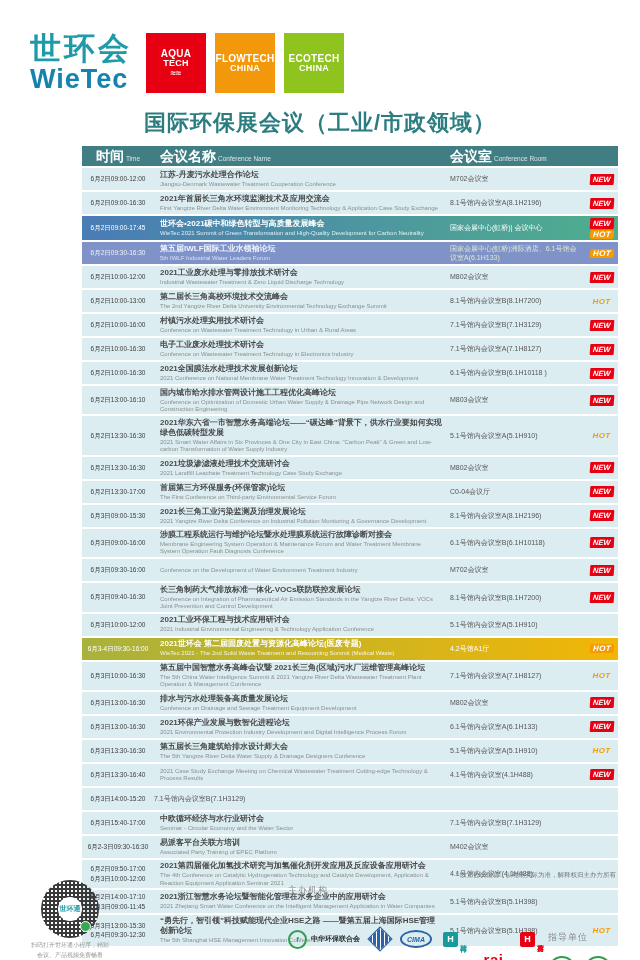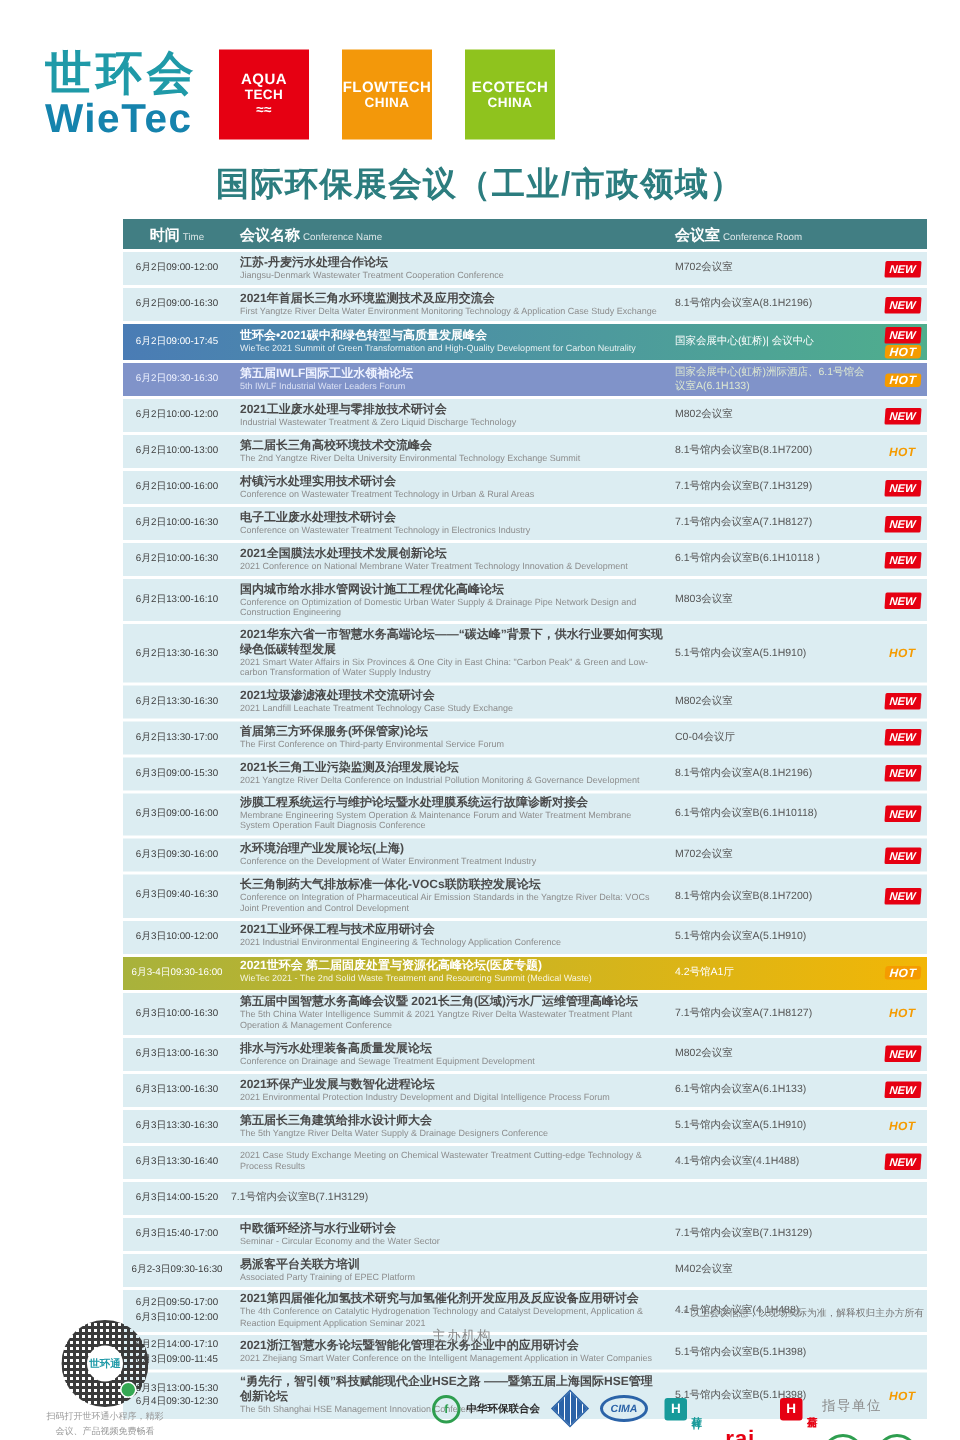--- a/index.html
+++ b/index.html
@@ -4,34 +4,34 @@
 <style>
   html,body{margin:0;padding:0;}
   body{width:640px;height:960px;position:relative;background:#fff;
        font-family:"Liberation Sans","DejaVu Sans",sans-serif;overflow:hidden;}
 
   
   .brand{position:absolute;left:30px;top:33px;display:flex;align-items:center;gap:14px;}
   .wietec{line-height:1;}
   .wietec .zh{font-size:31px;font-weight:700;color:#1f9aa8;letter-spacing:3px;}
   .wietec .en{font-size:27px;font-weight:bold;color:#1583ad;letter-spacing:1px;margin-top:2px;}
-  .expo-squares{display:flex;gap:22px;}
+  .expo-squares{display:flex;gap:9px;}
   .sq{width:60px;height:60px;color:#fff;display:flex;flex-direction:column;align-items:center;
       justify-content:center;font-weight:bold;text-align:center;line-height:1.1;}
   .sq .ln{font-size:9px;letter-spacing:.3px;}
   .sq .ln:first-child{font-size:10px;}
 
   
   .page-title{position:absolute;top:108px;left:0;right:0;text-align:center;
               font-size:22px;font-weight:bold;color:#2c7d7f;letter-spacing:1px;}
 
   
   .table{position:absolute;left:82px;top:146px;width:536px;}
   .thead{display:flex;background:#417e83;color:#fff;height:20px;align-items:center;}
-  .thead .zh{font-weight:bold;font-size:10px;}
+  .thead .zh{font-weight:bold;font-size:14px;}
   .thead .en{font-size:6.5px;opacity:.8;margin-left:2px;}
   .col-time{width:72px;text-align:center;box-sizing:border-box;}
   .col-name{flex:1;padding-left:6px;box-sizing:border-box;}
   .col-room{width:135px;box-sizing:border-box;}
   .col-badge{width:33px;box-sizing:border-box;}
 
   .row{display:flex;background:#dcedf2;margin-top:2px;align-items:center;
        min-height:19px;padding:1.5px 0;}
   .row .time{width:72px;text-align:center;font-size:6.5px;color:#3c3c3c;line-height:1.5;}
   .row .name{flex:1;padding:0 8px 0 6px;box-sizing:border-box;}
@@ -338,21 +338,20 @@
         <div class="room">6.1号馆内会议室B(6.1H10118)</div>
         <div class="badges">
           <span class="badge-new">NEW</span>
         </div>
       </div>
       <div class="row">
         <div class="time">
           <div>6月3日09:30-16:00</div>
         </div>
         <div class="name">
-          <div class="zh">水环境治理产业发展论坛(上海)</div>
           <div class="en">Conference on the Development of Water Environment Treatment Industry</div>
         </div>
         <div class="room">M702会议室</div>
         <div class="badges">
           <span class="badge-new">NEW</span>
         </div>
       </div>
       <div class="row">
         <div class="time">
           <div>6月3日09:40-16:30</div>

